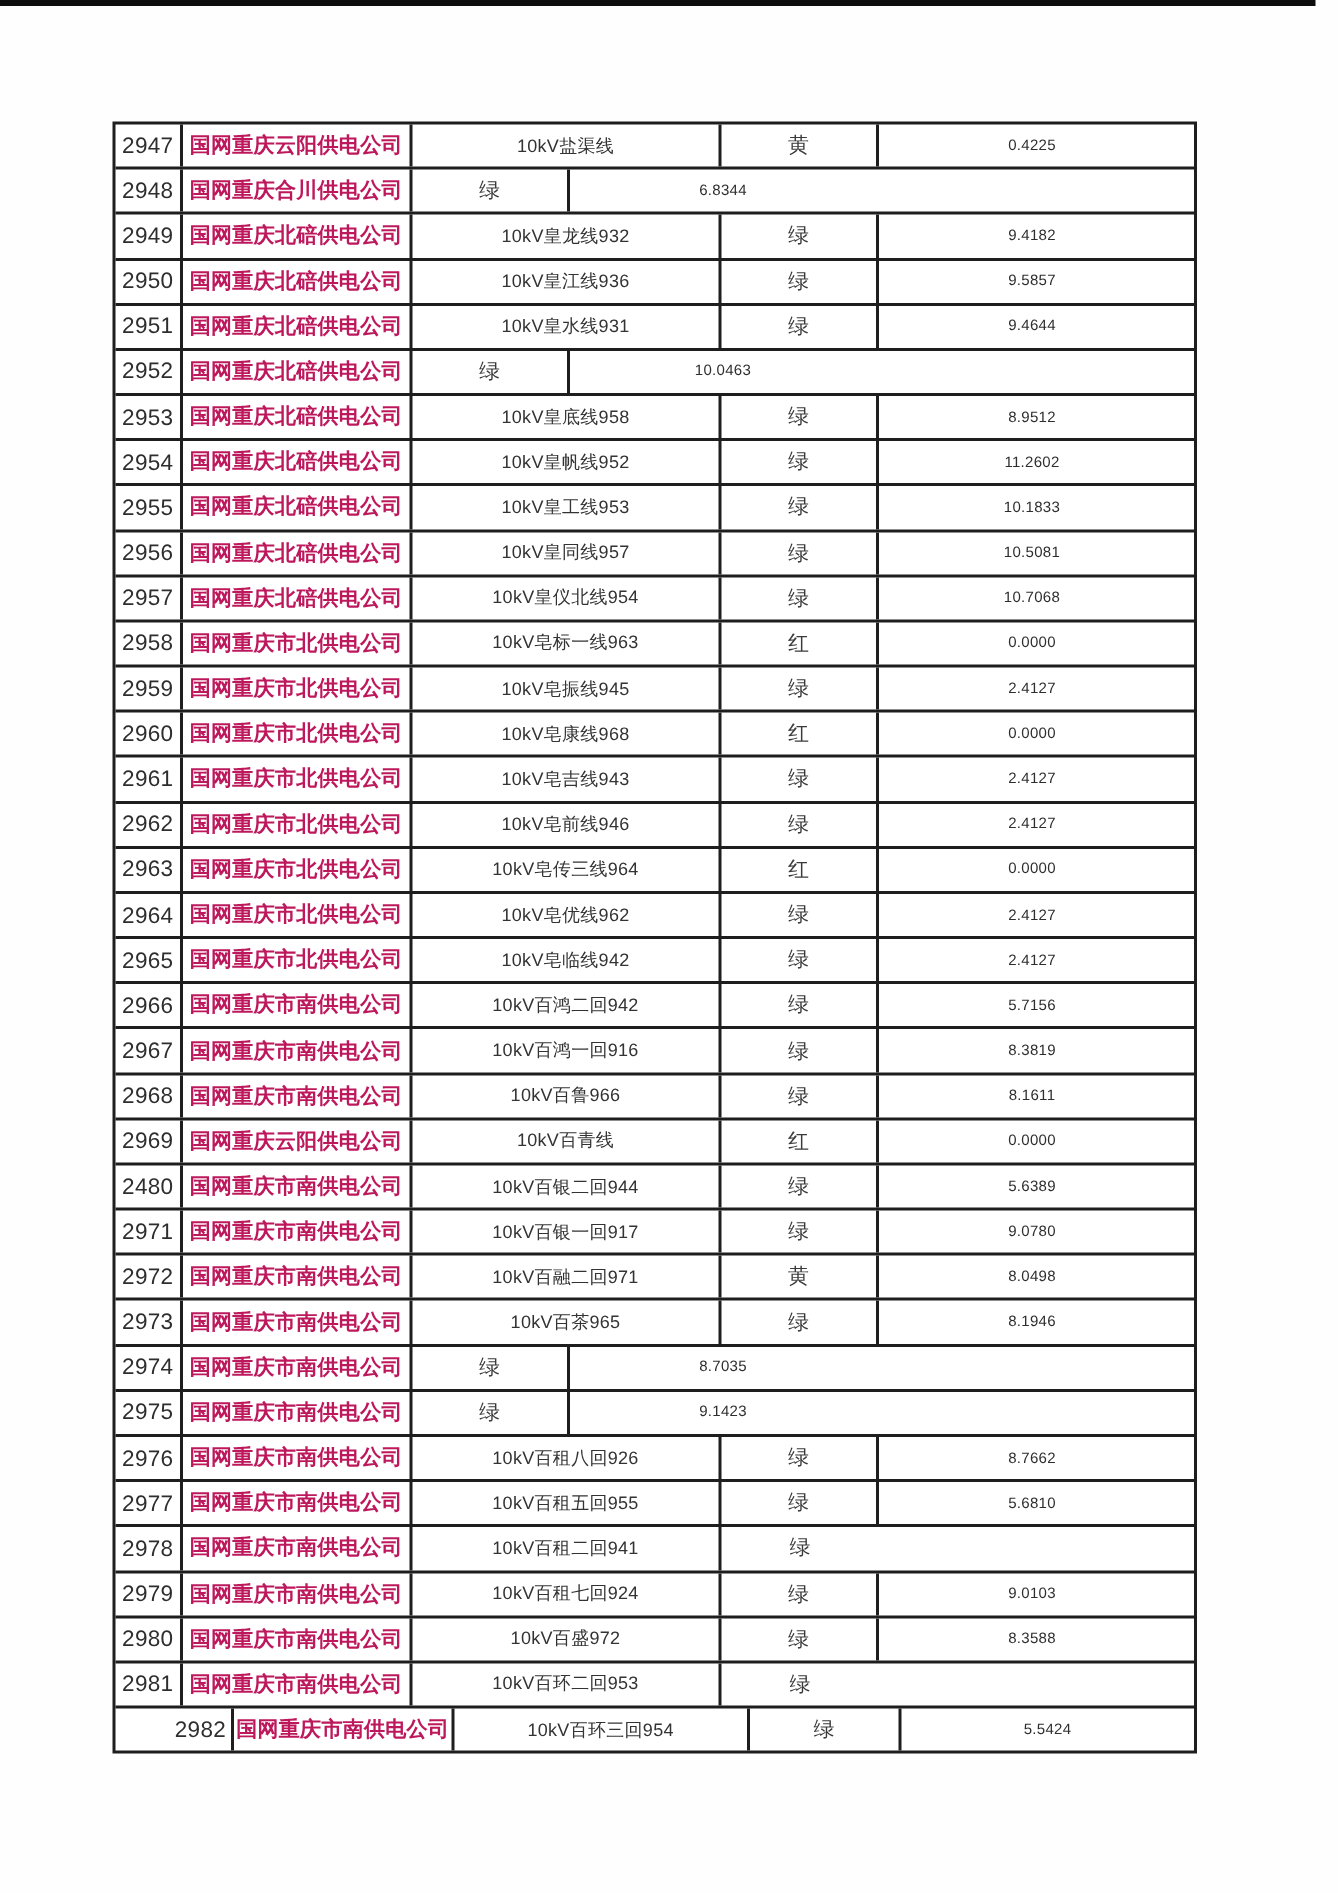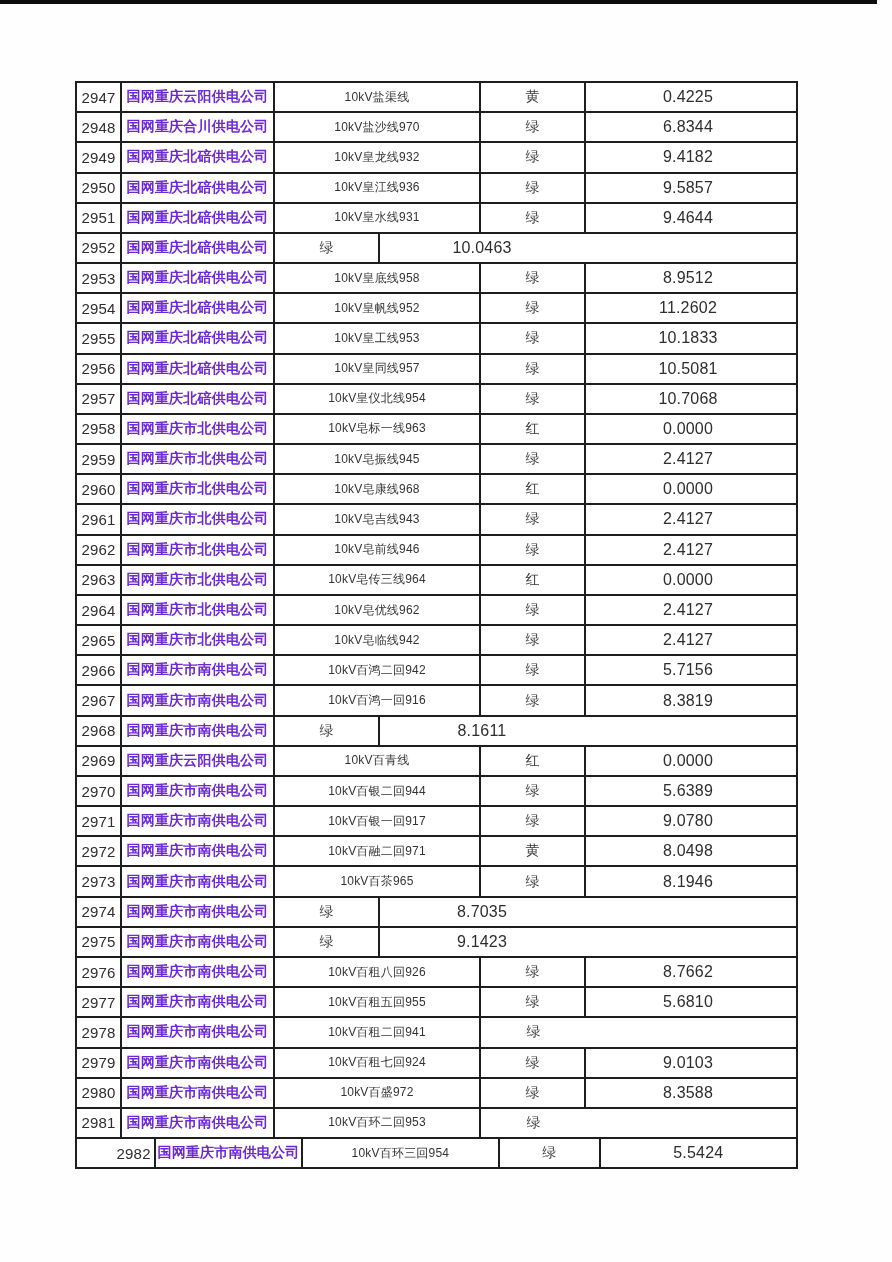--- a/index.html
+++ b/index.html
@@ -44,45 +44,44 @@
     justify-content: center;
     border-right: 2px solid #1e1e1e;
     color: #2e2e2e;
     font-size: 14.5px;
     letter-spacing: 0.2px;
     white-space: nowrap;
     overflow: hidden;
   }
   .t-cell:last-child { border-right: none; }
   .c-no      { width: 45px;  font-size: 15px; }
-  .c-company { width: 153px; font-size: 14px; font-weight: bold; color: #6d28d9; }
+  .c-company { width: 153px; font-size: 14px; font-weight: bold; color: #be185d; }
   .c-line    { width: 206px; font-size: 12px; color: #333333; }
   .c-status  { width: 105px; font-size: 14px; color: #3a3a3a; }
-  .c-value   { width: 204px; font-size: 16px; }
+  .c-value   { width: 204px; font-size: 10px; }
 </style>
 </head>
 <body>
 
 <div class="page">
   <div class="top-scan-bar"></div>
 
   <div class="grid-table">
 
   <div class="t-row">
     <div class="t-cell c-no">2947</div>
     <div class="t-cell c-company">国网重庆云阳供电公司</div>
     <div class="t-cell c-line">10kV盐渠线</div>
     <div class="t-cell c-status">黄</div>
     <div class="t-cell c-value">0.4225</div>
   </div>
 
   <div class="t-row">
     <div class="t-cell c-no">2948</div>
     <div class="t-cell c-company">国网重庆合川供电公司</div>
-    <div class="t-cell c-line">10kV盐沙线970</div>
     <div class="t-cell c-status">绿</div>
     <div class="t-cell c-value">6.8344</div>
   </div>
 
   <div class="t-row">
     <div class="t-cell c-no">2949</div>
     <div class="t-cell c-company">国网重庆北碚供电公司</div>
     <div class="t-cell c-line">10kV皇龙线932</div>
     <div class="t-cell c-status">绿</div>
     <div class="t-cell c-value">9.4182</div>
@@ -227,34 +226,35 @@
     <div class="t-cell c-no">2967</div>
     <div class="t-cell c-company">国网重庆市南供电公司</div>
     <div class="t-cell c-line">10kV百鸿一回916</div>
     <div class="t-cell c-status">绿</div>
     <div class="t-cell c-value">8.3819</div>
   </div>
 
   <div class="t-row">
     <div class="t-cell c-no">2968</div>
     <div class="t-cell c-company">国网重庆市南供电公司</div>
+    <div class="t-cell c-line">10kV百鲁966</div>
     <div class="t-cell c-status">绿</div>
     <div class="t-cell c-value">8.1611</div>
   </div>
 
   <div class="t-row">
     <div class="t-cell c-no">2969</div>
     <div class="t-cell c-company">国网重庆云阳供电公司</div>
     <div class="t-cell c-line">10kV百青线</div>
     <div class="t-cell c-status">红</div>
     <div class="t-cell c-value">0.0000</div>
   </div>
 
   <div class="t-row">
-    <div class="t-cell c-no">2970</div>
+    <div class="t-cell c-no">2480</div>
     <div class="t-cell c-company">国网重庆市南供电公司</div>
     <div class="t-cell c-line">10kV百银二回944</div>
     <div class="t-cell c-status">绿</div>
     <div class="t-cell c-value">5.6389</div>
   </div>
 
   <div class="t-row">
     <div class="t-cell c-no">2971</div>
     <div class="t-cell c-company">国网重庆市南供电公司</div>
     <div class="t-cell c-line">10kV百银一回917</div>

